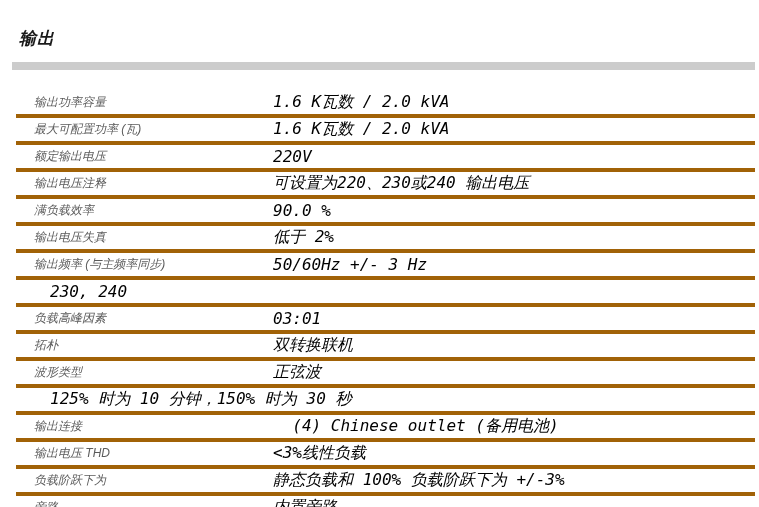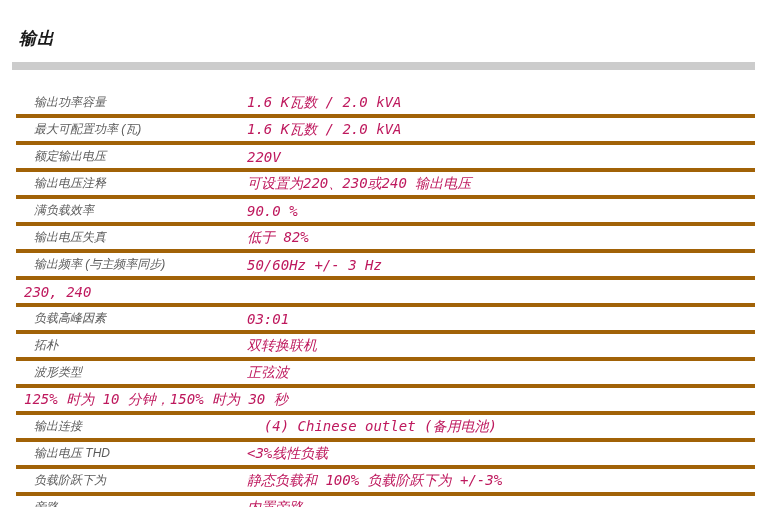--- a/index.html
+++ b/index.html
@@ -40,24 +40,25 @@
     width: 223px;
     padding-left: 14px;
     font-size: 12px;
     color: #5b5b5b;
     white-space: pre;
     overflow: hidden;
   }
   .spec-value {
     flex: 1;
     font-family: "DejaVu Sans Mono", "Liberation Mono", monospace;
-    font-size: 14px;
-    color: #be185d;
+    font-size: 16px;
+    color: #000000;
     white-space: pre;
     overflow: hidden;
+    margin-left: 26px;
   }
 </style>
 </head>
 <body>
 
 <div class="page">
   <h1 class="section-title">输出</h1>
   <div class="title-divider"></div>
 
   <div class="spec-table">
@@ -81,21 +82,21 @@
     <div class="spec-value">可设置为220、230或240 输出电压</div>
   </div>
 
   <div class="spec-row">
     <div class="spec-label">满负载效率</div>
     <div class="spec-value">90.0 %</div>
   </div>
 
   <div class="spec-row">
     <div class="spec-label">输出电压失真</div>
-    <div class="spec-value">低于 82%</div>
+    <div class="spec-value">低于 2%</div>
   </div>
 
   <div class="spec-row">
     <div class="spec-label">输出频率 (与主频率同步)</div>
     <div class="spec-value">50/60Hz +/- 3 Hz</div>
   </div>
 
   <div class="spec-row">
     <div class="spec-value">230, 240</div>
   </div>

